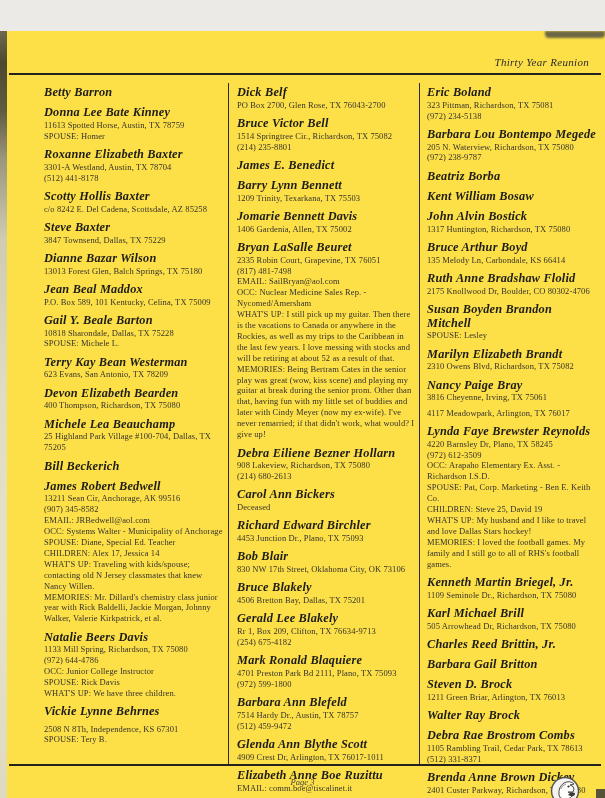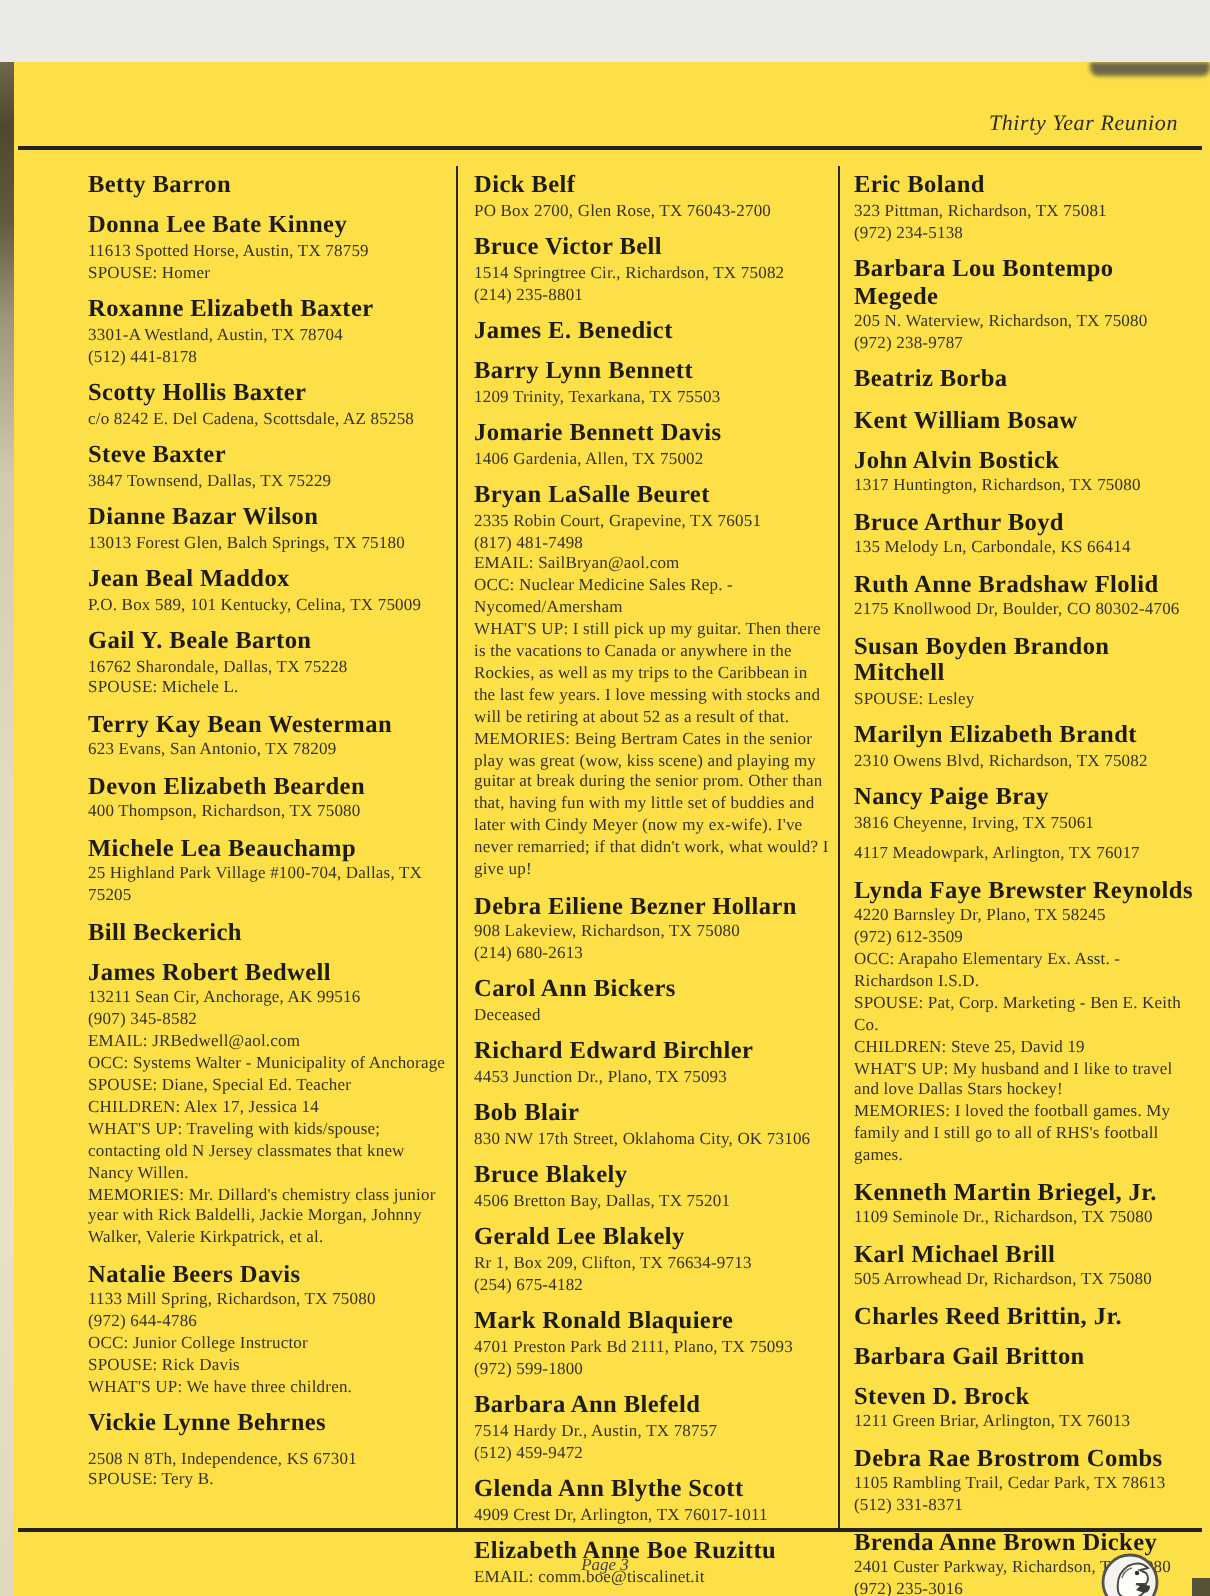--- a/index.html
+++ b/index.html
@@ -47,21 +47,21 @@
   .divider-2{left:419px;}
   .col{
     position:absolute;top:53px;
   }
   .col-1{left:44px;width:181px;}
   .col-2{left:237px;width:179px;}
   .col-3{left:427px;width:172px;}
   .entry{margin:0 0 4.5px 0;}
   .entry-name{
     font-weight:bold;font-size:12.3px;line-height:13.6px;
-    color:#1d1c19;letter-spacing:.2px;margin:0;padding-top:2px;
+    color:#1d1c19;letter-spacing:.2px;margin:0;padding-top:2px;font-style:italic;
   }
   .entry-detail{
     font-size:8.5px;line-height:10.9px;color:#34322d;letter-spacing:.1px;
   }
   .footer-page{
     position:absolute;top:746px;left:0;width:605px;text-align:center;
     font-style:italic;font-size:8.5px;color:#45443f;
   }
   .eagle-logo{
     position:absolute;left:549px;top:744px;width:32px;height:34px;
@@ -106,21 +106,21 @@
       <div class="entry">
         <div class="entry-name">Dianne Bazar Wilson</div>
         <div class="entry-detail">13013 Forest Glen, Balch Springs, TX 75180</div>
       </div>
       <div class="entry">
         <div class="entry-name">Jean Beal Maddox</div>
         <div class="entry-detail">P.O. Box 589, 101 Kentucky, Celina, TX 75009</div>
       </div>
       <div class="entry">
         <div class="entry-name">Gail Y. Beale Barton</div>
-        <div class="entry-detail">16762 Sharondale, Dallas, TX 75228</div>
+        <div class="entry-detail">10818 Sharondale, Dallas, TX 75228</div>
         <div class="entry-detail">SPOUSE: Michele L.</div>
       </div>
       <div class="entry">
         <div class="entry-name">Terry Kay Bean Westerman</div>
         <div class="entry-detail">623 Evans, San Antonio, TX 78209</div>
       </div>
       <div class="entry">
         <div class="entry-name">Devon Elizabeth Bearden</div>
         <div class="entry-detail">400 Thompson, Richardson, TX 75080</div>
       </div>
@@ -299,20 +299,23 @@
         <div class="entry-name">Charles Reed Brittin, Jr.</div>
       </div>
       <div class="entry">
         <div class="entry-name">Barbara Gail Britton</div>
       </div>
       <div class="entry">
         <div class="entry-name">Steven D. Brock</div>
         <div class="entry-detail">1211 Green Briar, Arlington, TX 76013</div>
       </div>
       <div class="entry">
+        <div class="entry-name">Walter Ray Brock</div>
+      </div>
+      <div class="entry">
         <div class="entry-name">Debra Rae Brostrom Combs</div>
         <div class="entry-detail">1105 Rambling Trail, Cedar Park, TX 78613</div>
         <div class="entry-detail">(512) 331-8371</div>
       </div>
       <div class="entry">
         <div class="entry-name">Brenda Anne Brown Dickey</div>
         <div class="entry-detail">2401 Custer Parkway, Richardson, TX 75080</div>
         <div class="entry-detail">(972) 235-3016</div>
       </div>
     </div>

